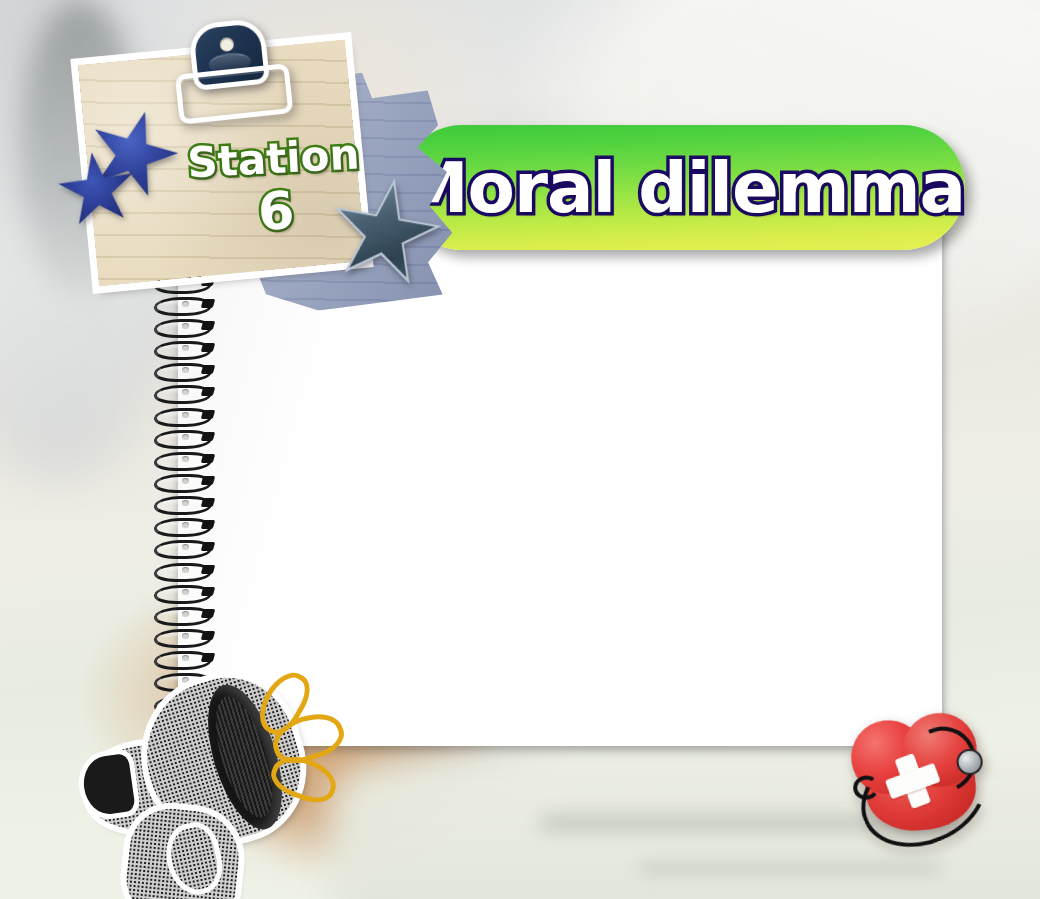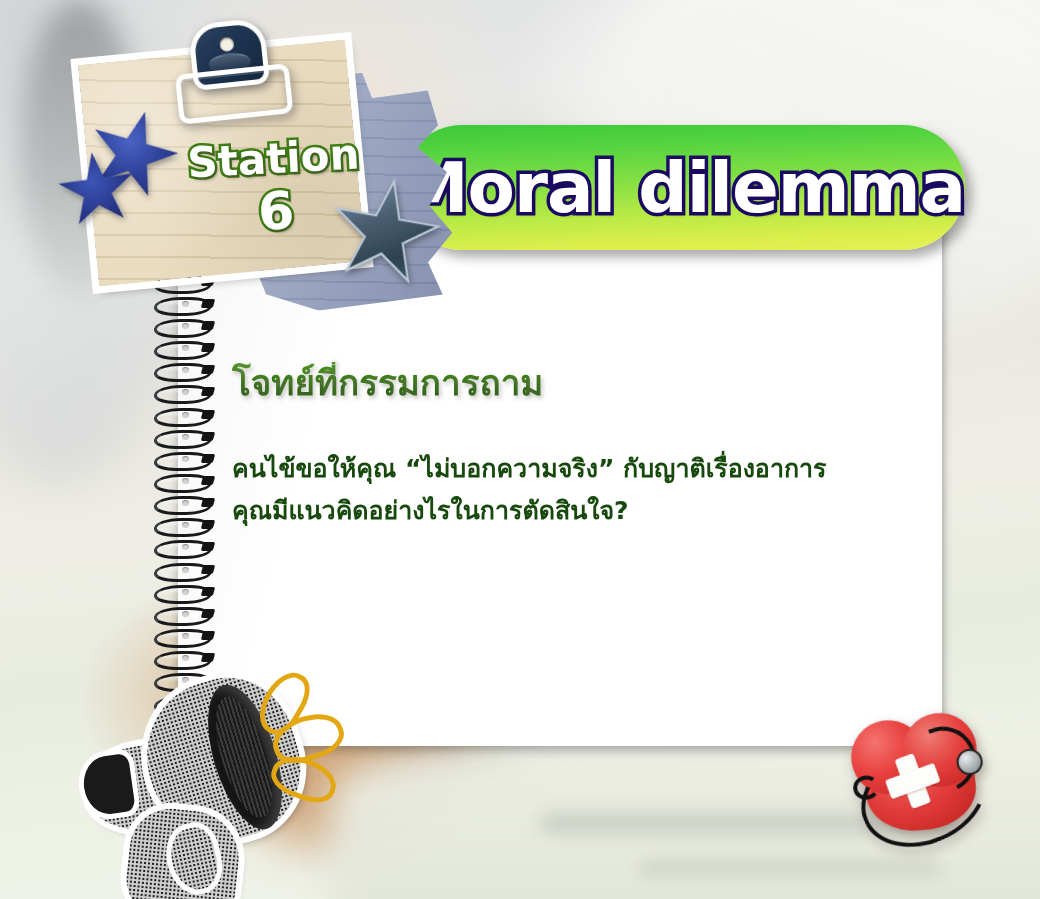--- a/index.html
+++ b/index.html
@@ -718,25 +718,20 @@
         <div class="hole"></div>
         <div class="cap"></div>
       </div>
       <div class="ring" style="top: 553.846px;">
         <div class="wire"></div>
         <div class="hole"></div>
         <div class="cap"></div>
       </div>
     </div>
 
-  <div class="content">
-    <div class="heading-th">โจทย์ที่กรรมการถาม</div>
-    <p class="body-line">คนไข้ขอให้คุณ “ไม่บอกความจริง” กับญาติเรื่องอาการ</p>
-    <p class="body-line">คุณมีแนวคิดอย่างไรในการตัดสินใจ?</p>
-  </div>
 
   <div class="title-banner">
     <span class="title-text">Moral dilemma</span>
   </div>
 
   <div class="card-stack">
 
     <div class="card-blue">
       <div class="card-blue-shade"></div>
     </div>

